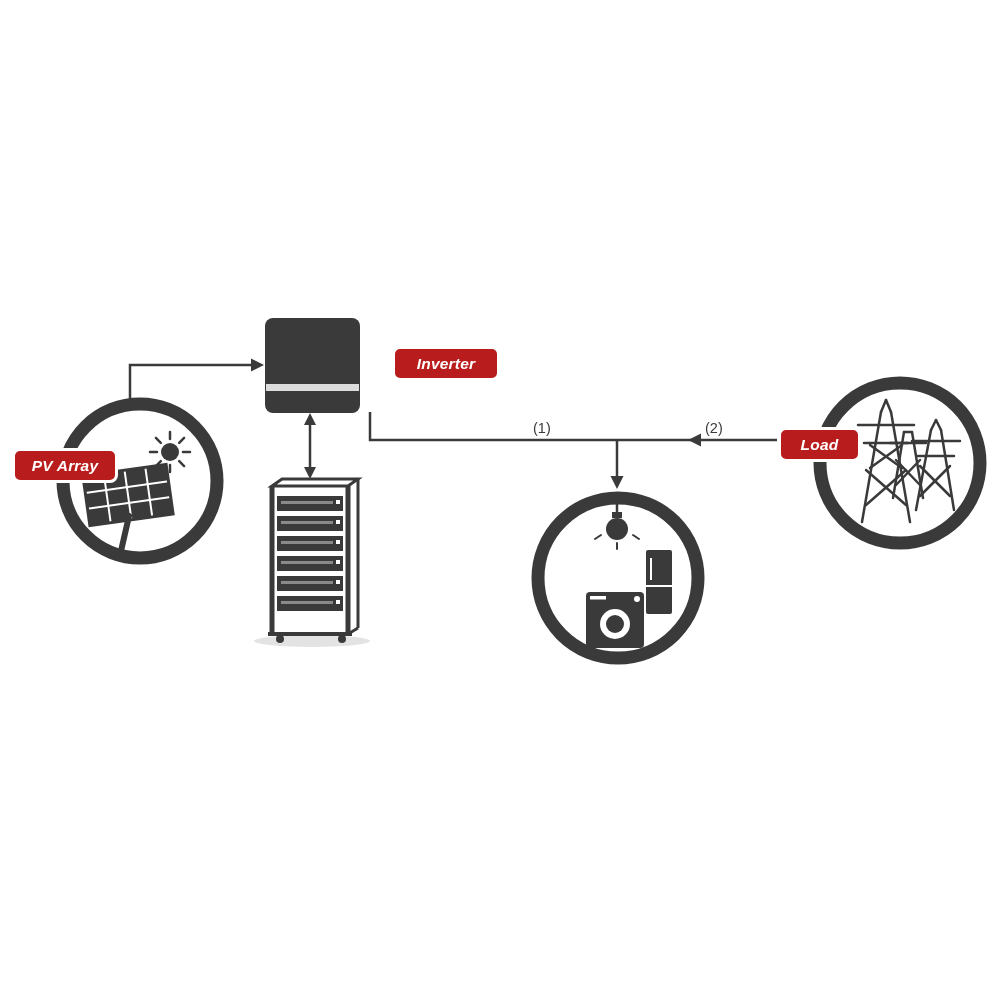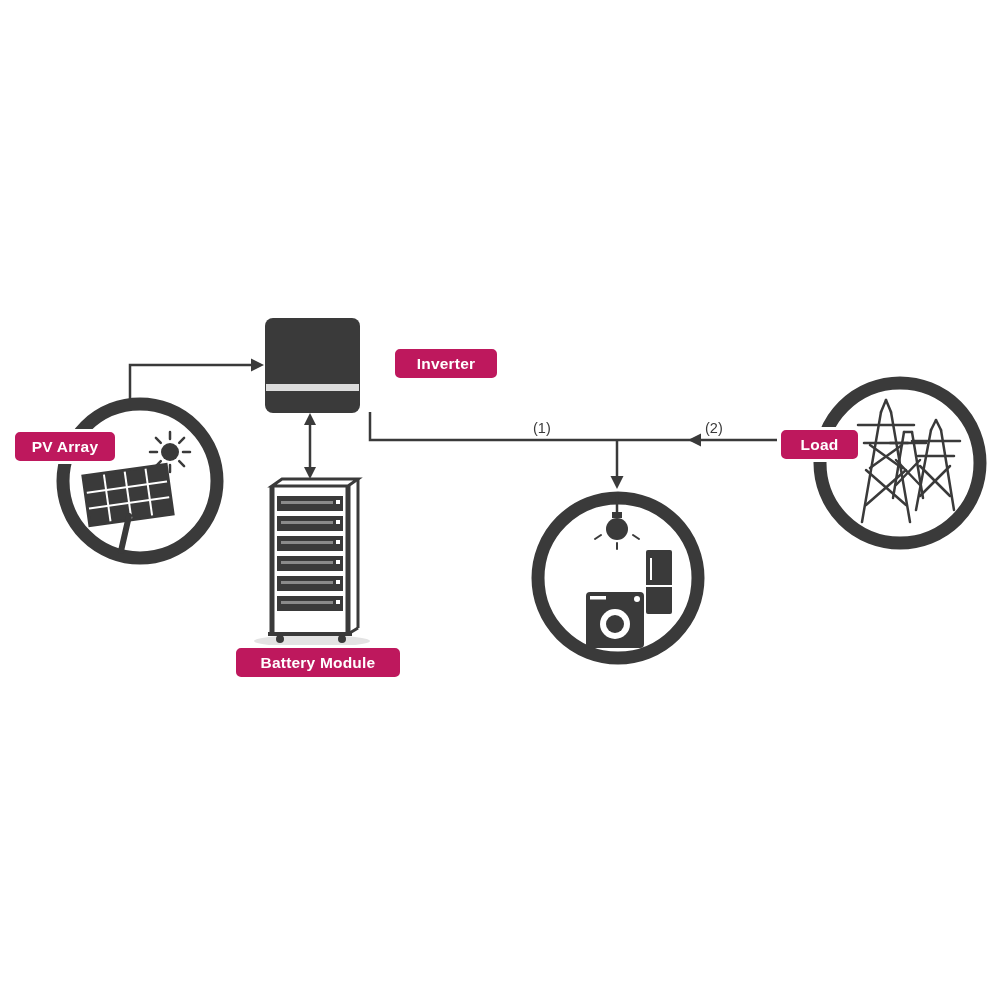--- a/index.html
+++ b/index.html
@@ -7,31 +7,32 @@
   .canvas {
     position: relative;
     width: 1000px;
     height: 1000px;
     background: #ffffff;
     overflow: hidden;
   }
   .canvas svg { position: absolute; left: 0; top: 0; }
   .node-label {
     position: absolute;
-    background: #be185d;
+    background: #b91c1c;
     color: #ffffff;
     font-weight: bold;
     font-size: 15.5px;
     letter-spacing: 0.2px;
     border-radius: 8px;
     border: 3px solid #ffffff;
     display: flex;
     align-items: center;
     justify-content: center;
     height: 35px;
+    font-style: italic;
   }
   .flow-label {
     position: absolute;
     color: #3a3a3a;
     font-size: 14.5px;
     font-weight: normal;
   }
 </style>
 </head>
 <body>
@@ -178,25 +179,24 @@
         <line x1="858" y1="425" x2="914" y2="425"></line>
         <line x1="864" y1="443" x2="908" y2="443"></line>
         <line x1="866" y1="505" x2="906" y2="470"></line>
         <line x1="906" y1="505" x2="866" y2="470"></line>
         <line x1="870" y1="468" x2="902" y2="445"></line>
         <line x1="902" y1="468" x2="870" y2="445"></line>
       </g>
     </g>
   </svg>
 
-  <div class="node-label" style="left:12px; top:429px; width:106px;text-align:center;">PV Array</div>
+  <div class="node-label" style="left:12px; top:448px; width:106px;text-align:center;">PV Array</div>
 
   <div class="node-label" style="left:392px; top:346px; width:108px;">Inverter</div>
 
-  <div class="node-label" style="left:233px; top:645px; width:170px;">Battery Module</div>
 
 
   <div class="node-label" style="left:778px; top:427px; width:83px;">Load</div>
 
   <div class="flow-label" style="left:533px; top:420px;">(1)</div>
 
   <div class="flow-label" style="left:705px; top:420px;">(2)</div>
 
 </div>
 

